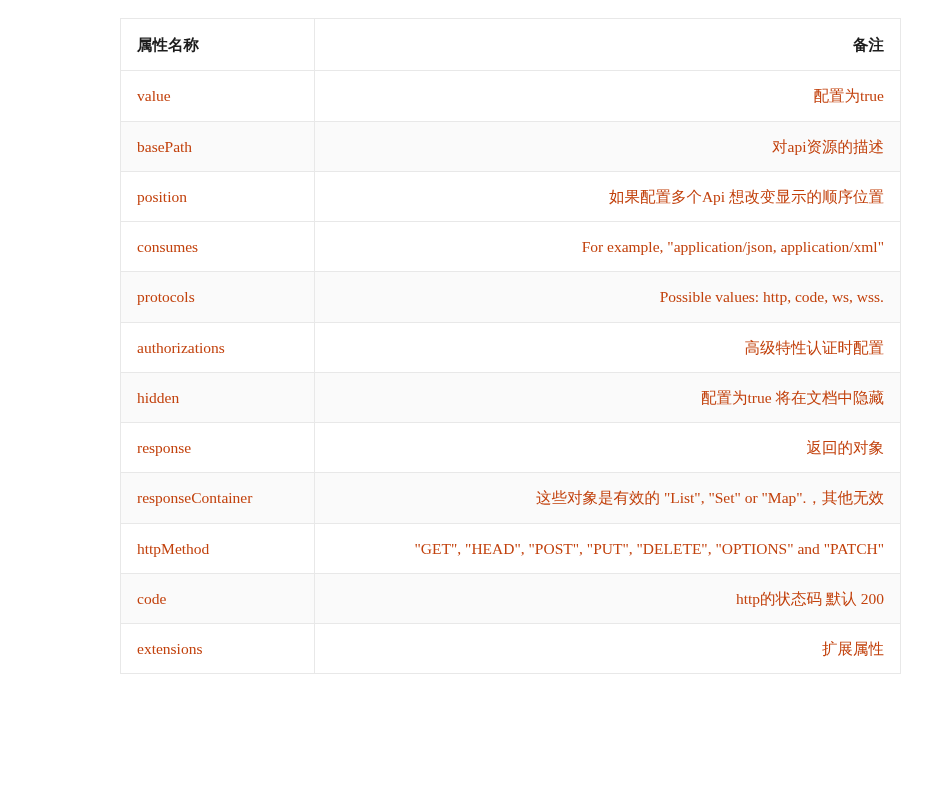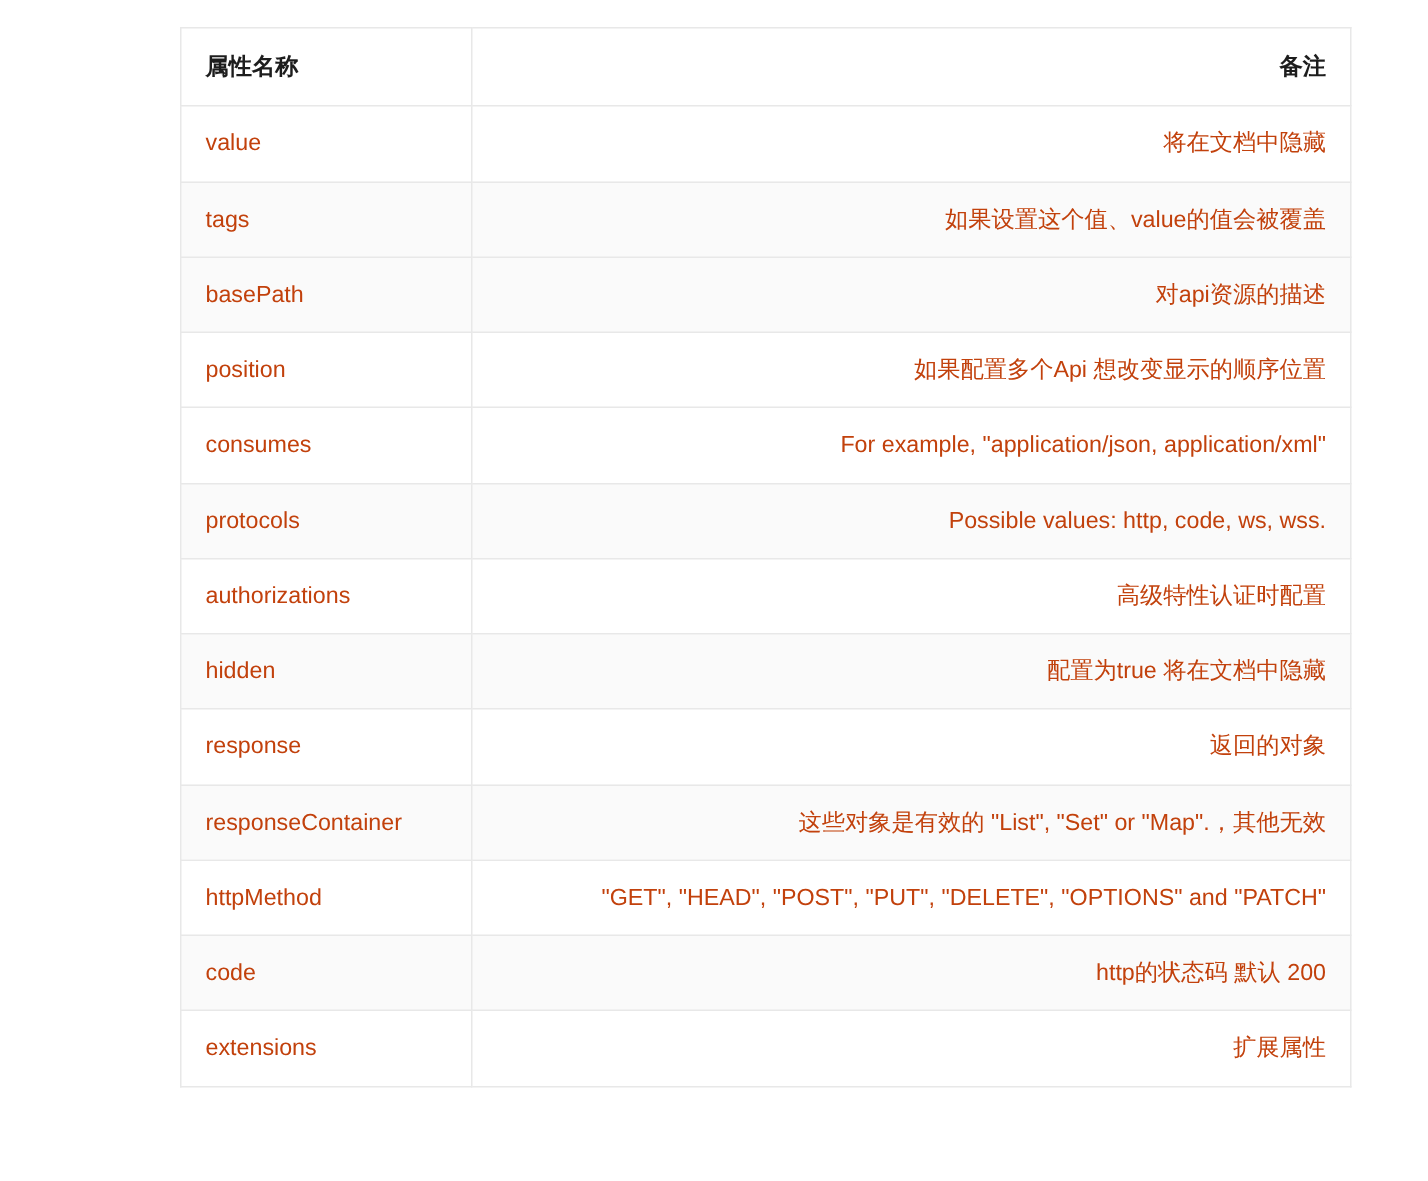--- a/index.html
+++ b/index.html
@@ -11,20 +11,21 @@
     width: 952px;
     height: 787px;
     font-family: "Liberation Sans", "DejaVu Sans", sans-serif;
     -webkit-font-smoothing: antialiased;
   }
   .page {
     position: relative;
     width: 952px;
     height: 787px;
     box-sizing: border-box;
+    font-family: Liberation Serif, serif;
   }
   .table-wrap {
     position: absolute;
     left: 120px;
     top: 18px;
     width: 780px;
   }
   table.attr-table {
     border-collapse: collapse;
     width: 780px;
@@ -83,25 +84,21 @@
       </colgroup>
       <thead>
         <tr>
           <th class="col-name">属性名称</th>
           <th class="col-remark">备注</th>
         </tr>
       </thead>
       <tbody id="table-body">
           <tr class="odd">
             <td class="col-name">value</td>
-            <td class="col-remark">将在文档中隐藏</td>
-          </tr>
-          <tr class="even">
-            <td class="col-name">tags</td>
-            <td class="col-remark">如果设置这个值、value的值会被覆盖</td>
+            <td class="col-remark">配置为true</td>
           </tr>
           <tr class="even">
             <td class="col-name">basePath</td>
             <td class="col-remark">对api资源的描述</td>
           </tr>
           <tr class="odd">
             <td class="col-name">position</td>
             <td class="col-remark">如果配置多个Api 想改变显示的顺序位置</td>
           </tr>
           <tr class="odd">

